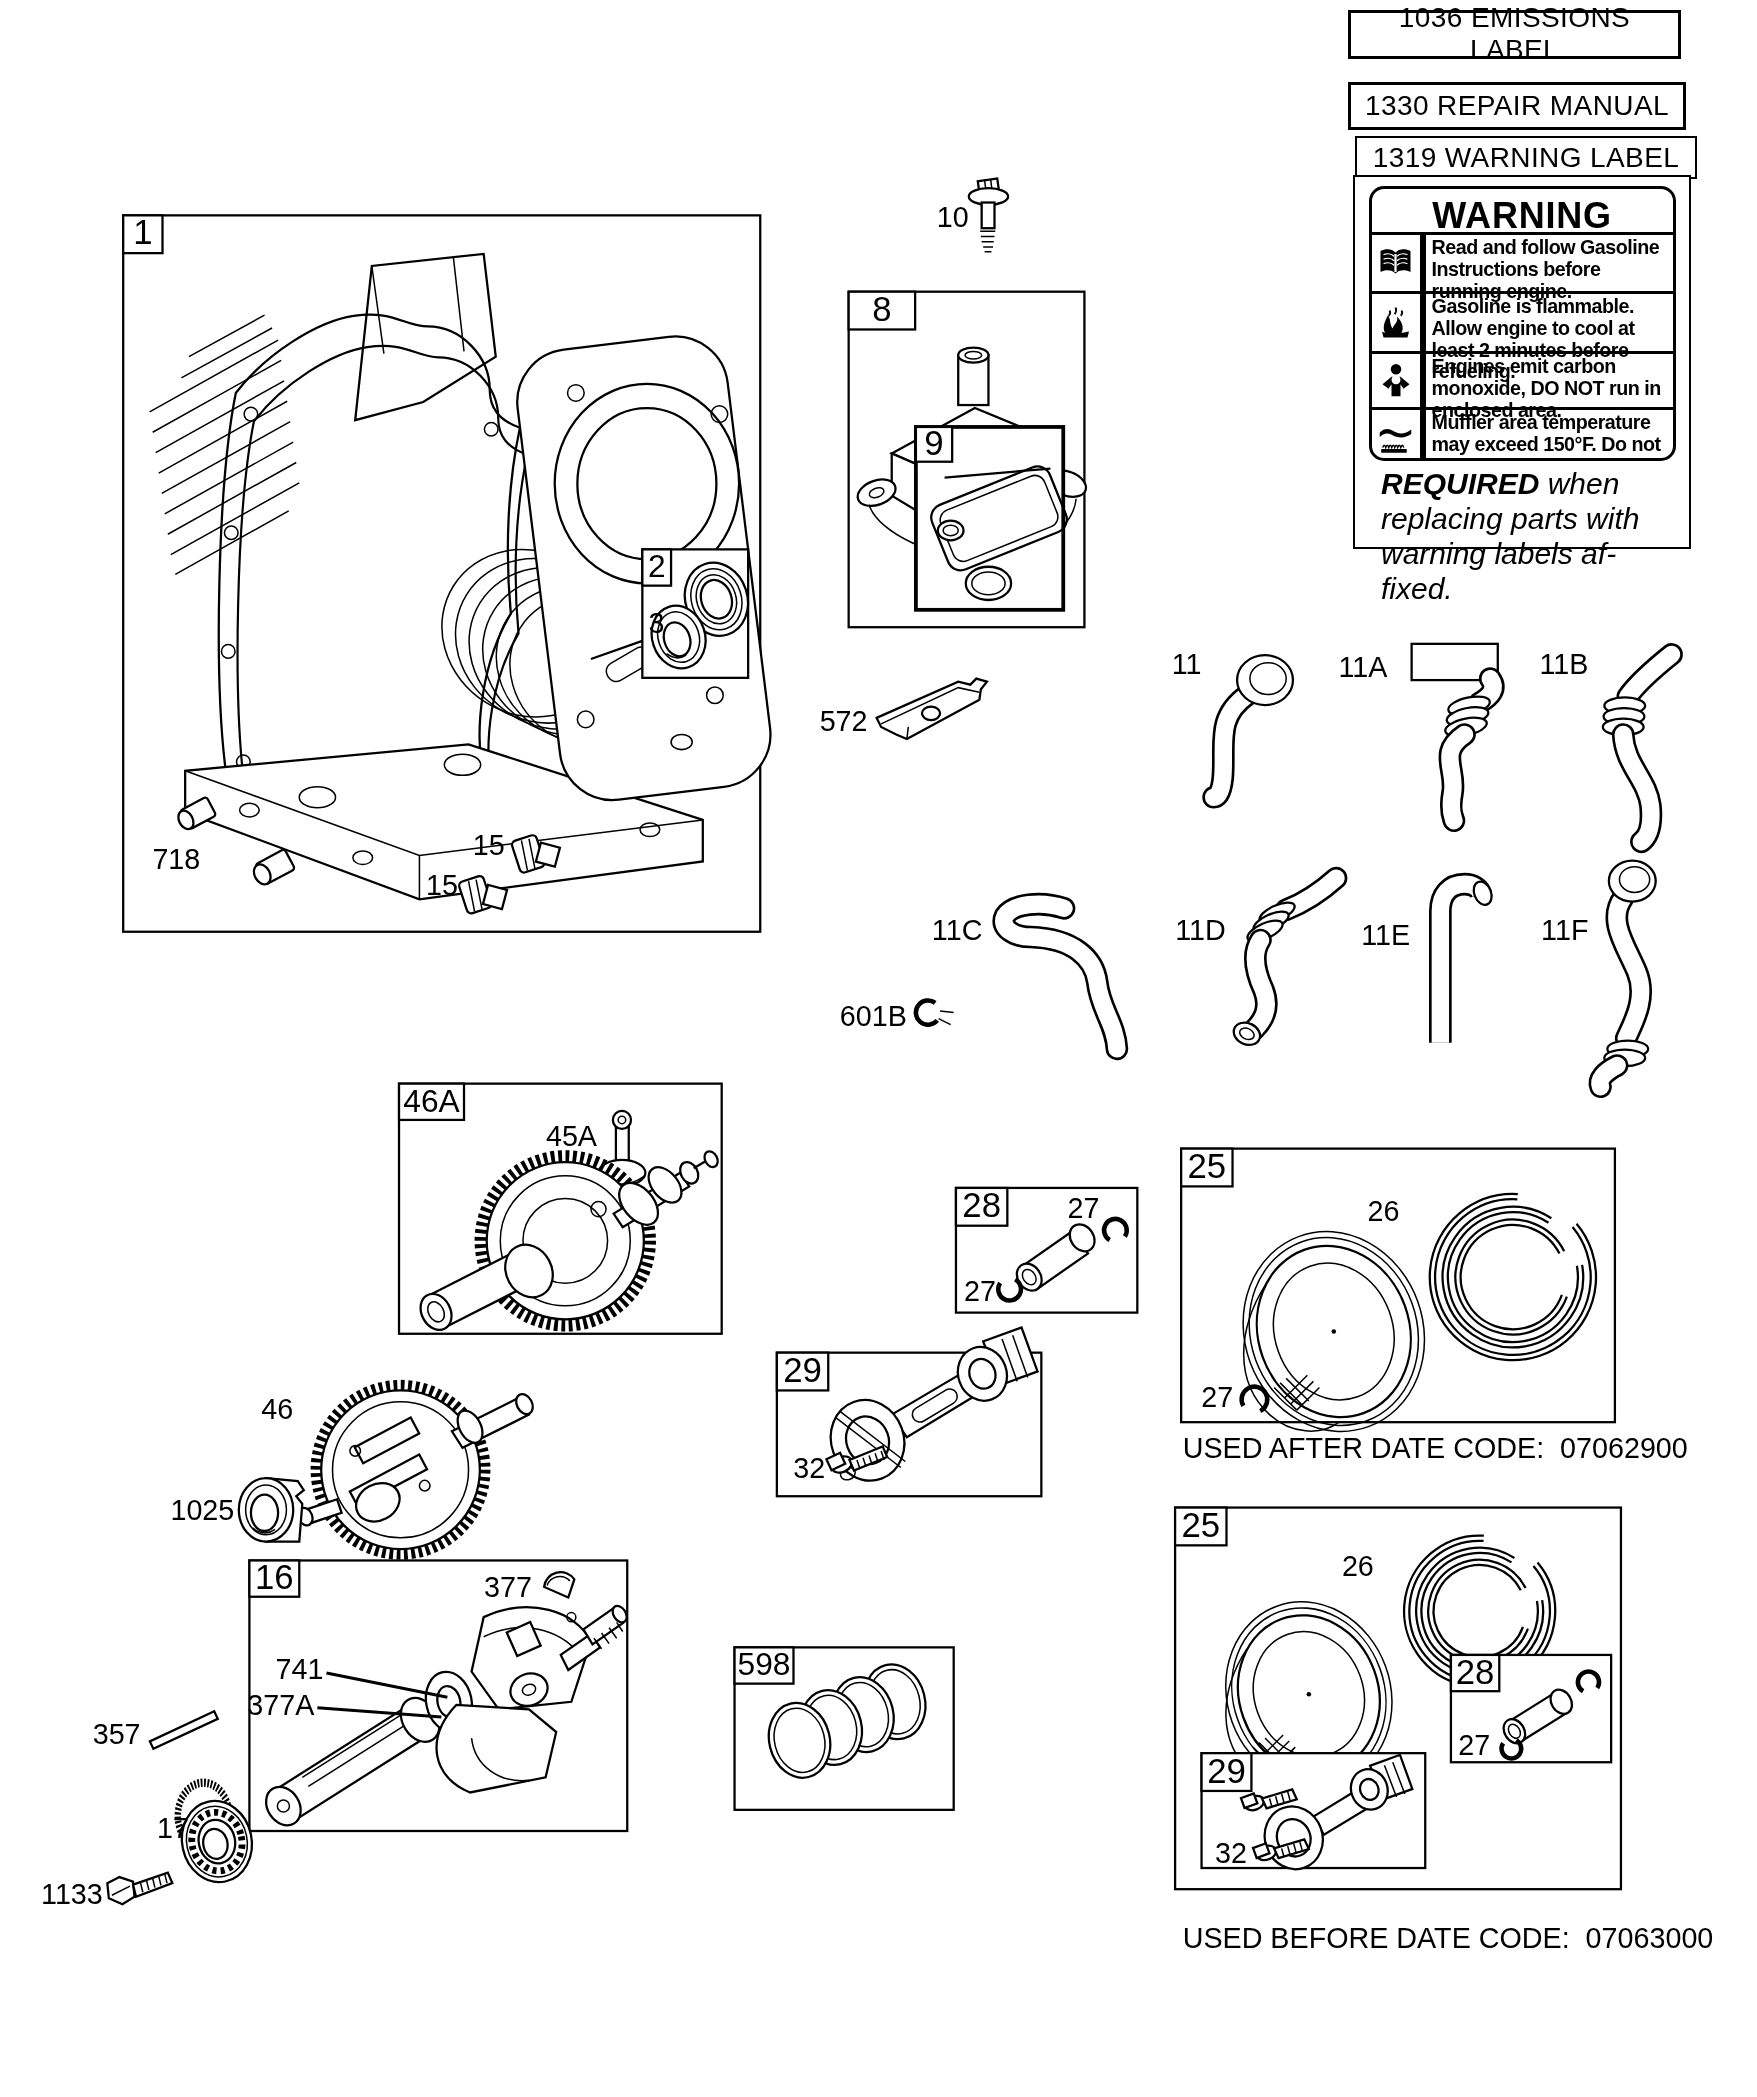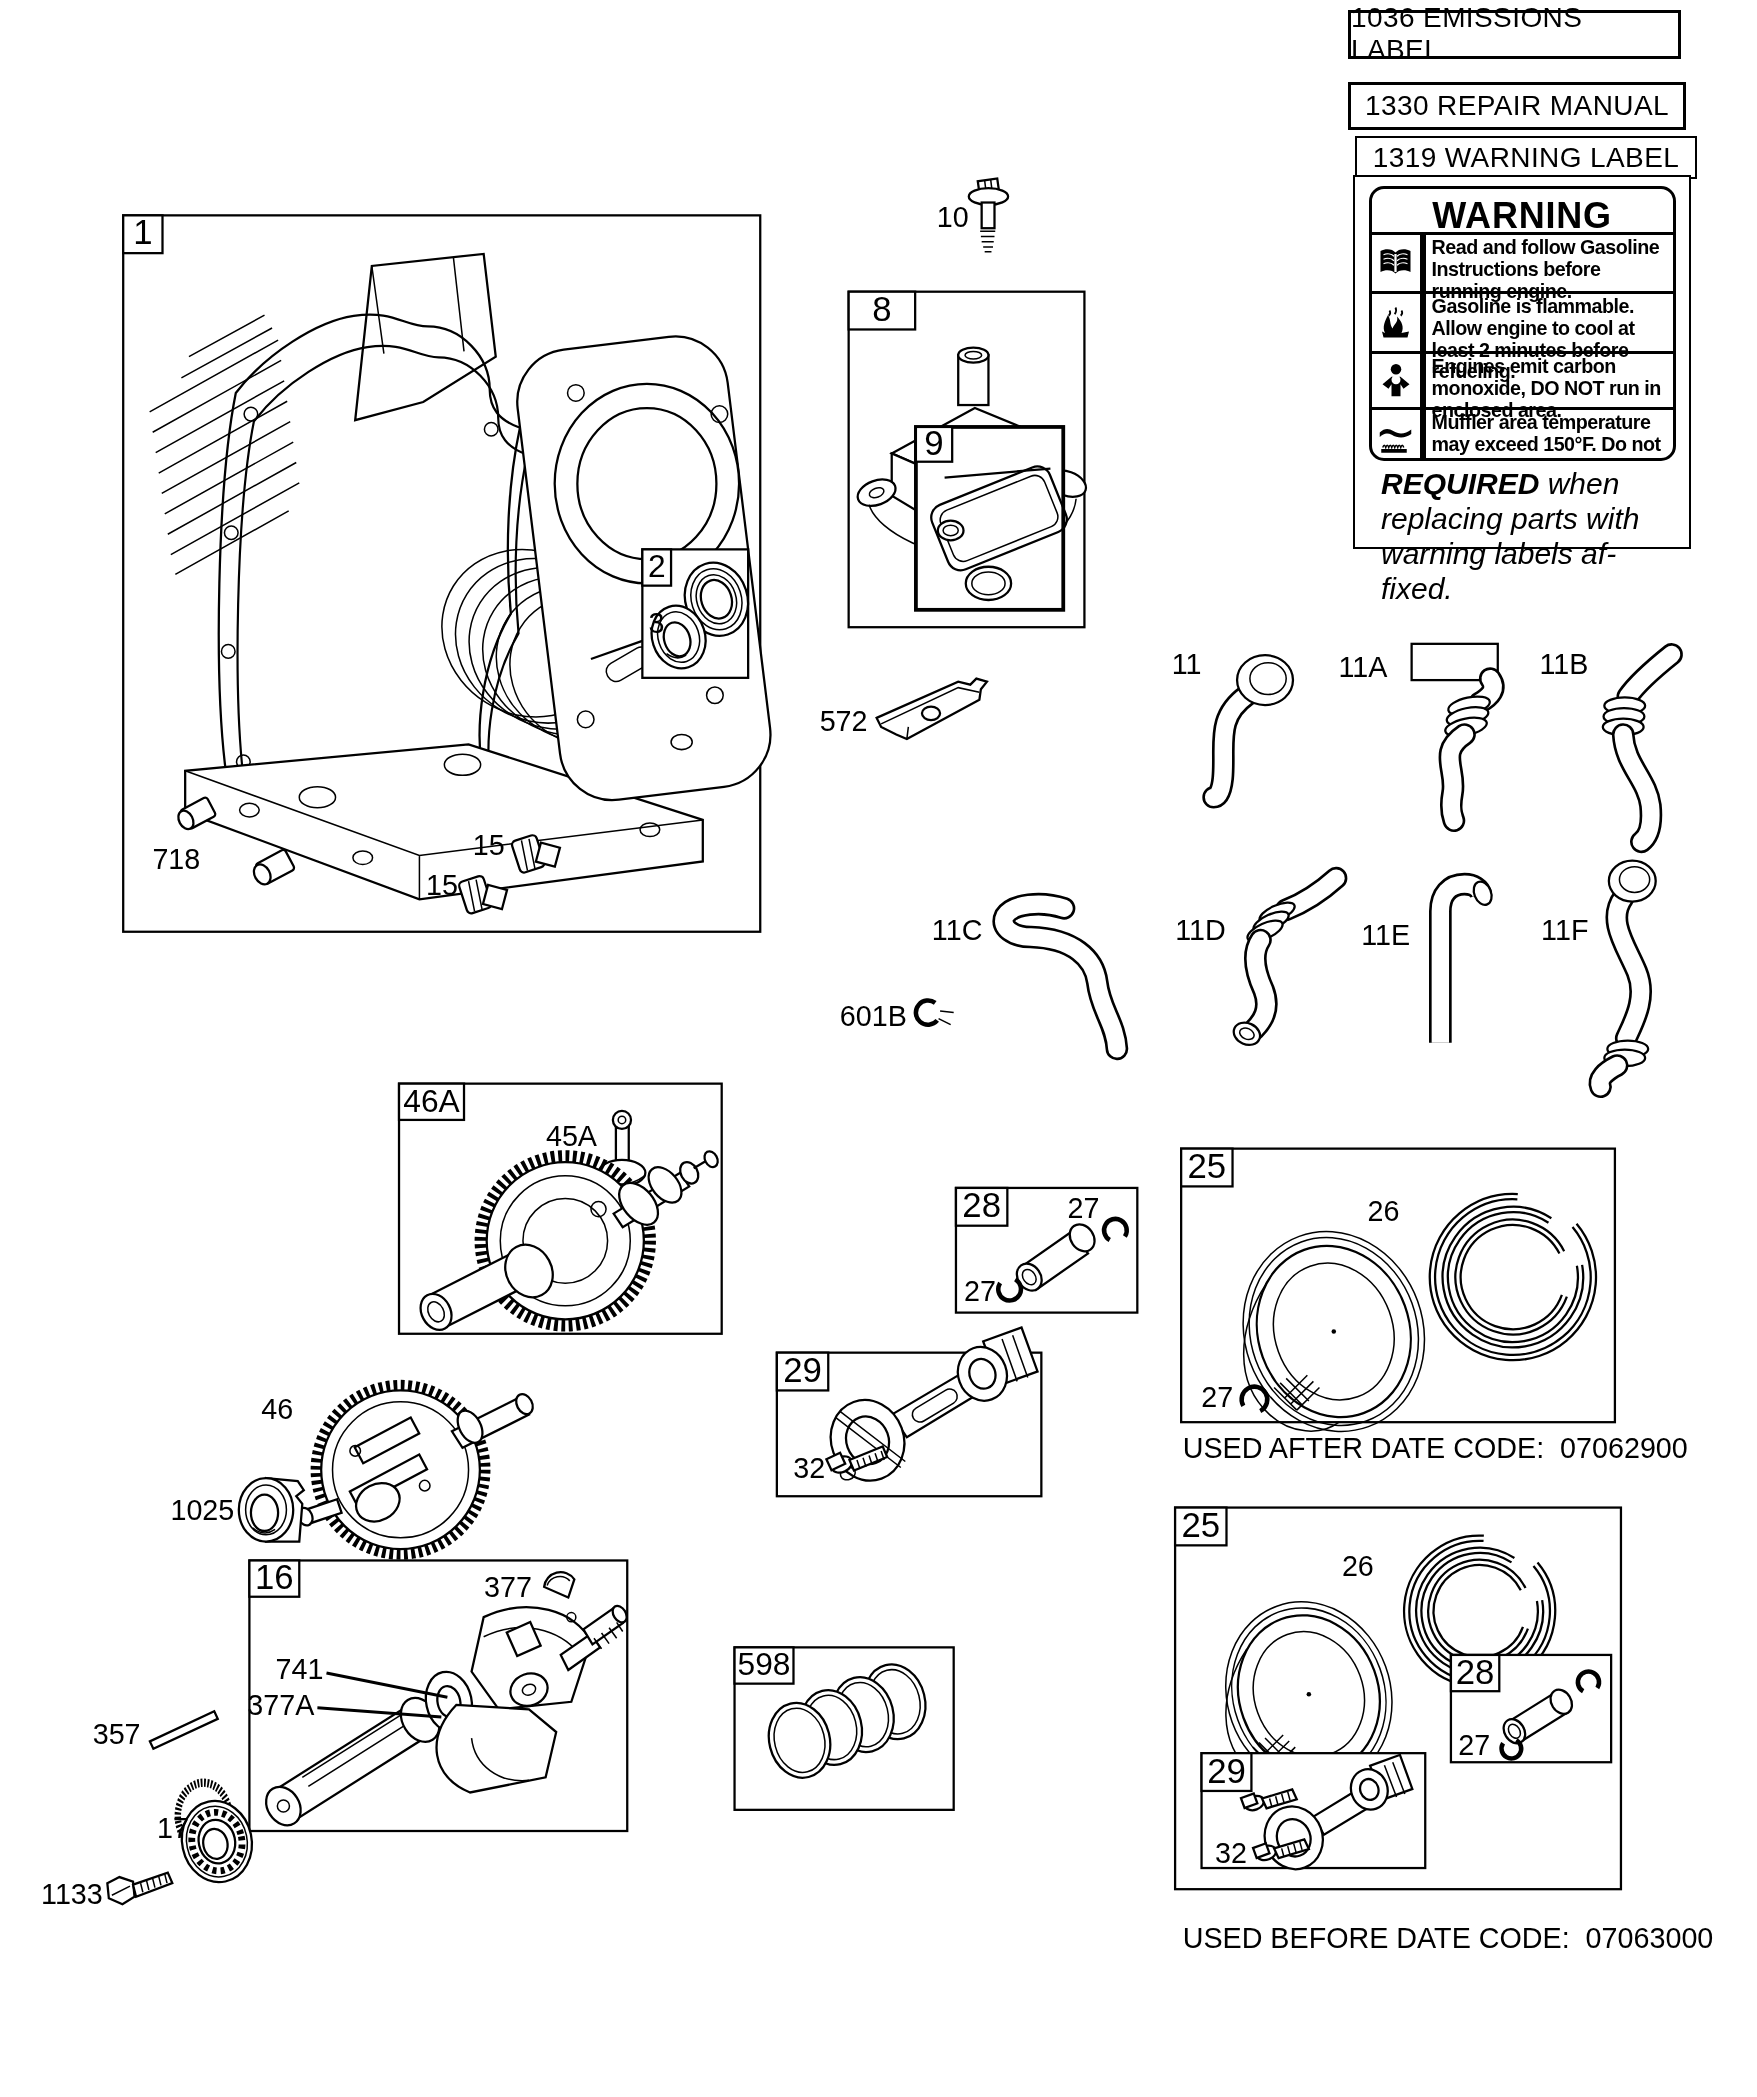--- a/index.html
+++ b/index.html
@@ -18,21 +18,21 @@
   .tab{fill:#fff;stroke:#000;stroke-width:3;}
   .tO{fill:none;stroke:#000;stroke-width:30;stroke-linecap:round;}
   .tI{fill:none;stroke:#fff;stroke-width:23;stroke-linecap:round;}
   .tOf{fill:none;stroke:#000;stroke-width:30;stroke-linecap:butt;}
   .tIf{fill:none;stroke:#fff;stroke-width:23;stroke-linecap:butt;}
   .ring{fill:none;stroke:#000;stroke-width:3;}
   .teeth{fill:none;stroke:#000;}
   .clip{fill:none;stroke:#000;stroke-width:6;}
   
   .hlabel{position:absolute;border:3px solid #000;background:#fff;display:flex;align-items:center;
-          justify-content:center;font-size:28px;letter-spacing:0.4px;}
+          justify-content:center;font-size:28px;letter-spacing:0.4px;text-align:center;}
   .warn-outer{position:absolute;left:1353px;top:175px;width:334px;height:370px;border:2.3px solid #000;background:#fff;}
   .warnbox{position:absolute;left:13.6px;top:9px;width:301px;height:269px;border:3.8px solid #000;border-radius:15px;overflow:hidden;background:#fff;}
   .warnhead{height:43px;border-bottom:3.8px solid #000;display:flex;align-items:center;justify-content:center;gap:10.6px;flex-direction:column;}
   .warnhead .t{font-size:36px;font-weight:bold;letter-spacing:0.8px;}
   .wrow{display:flex;border-bottom:3px solid #000;}
   .wrow:last-child{border-bottom:none;}
   .wrow.thick{border-top:3.8px solid #000;margin-top:-3px;}
   .wicon{width:48px;min-width:48px;border-right:6px solid #000;display:flex;align-items:center;justify-content:center;}
   .wtext{padding:2.3px 4.5px 2.3px 6px;font-size:19.7px;font-weight:bold;line-height:1.1;letter-spacing:-0.5px;}
   .required{position:absolute;left:26px;top:289px;width:296px;font-style:italic;font-size:30px;line-height:1.17;}

